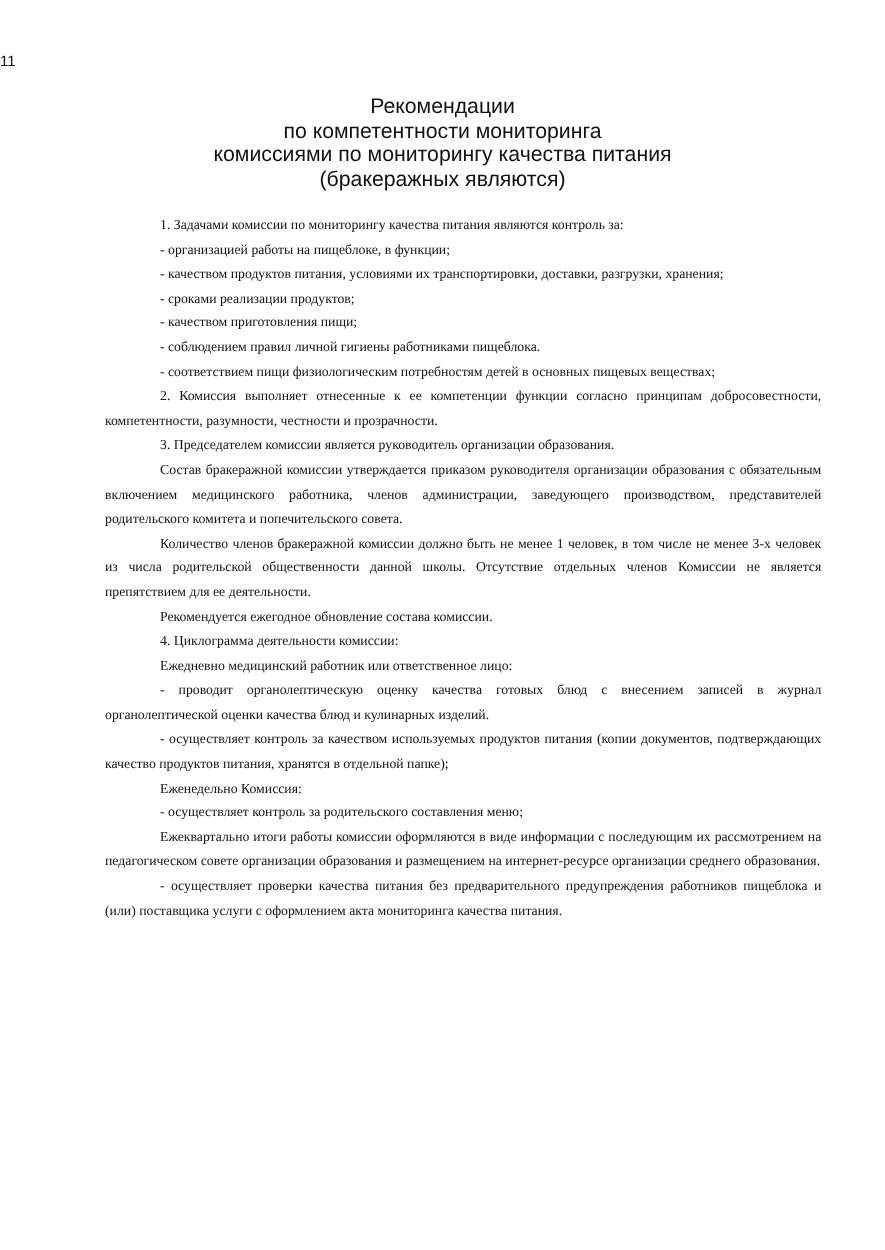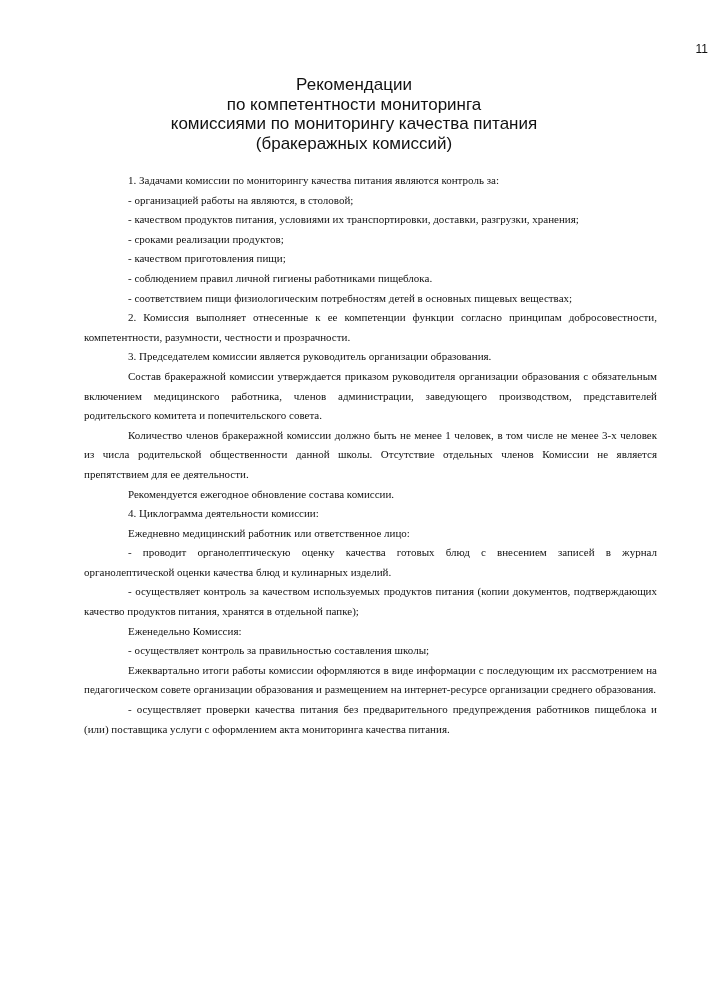--- a/index.html
+++ b/index.html
@@ -1,48 +1,48 @@
 <!DOCTYPE html>
 <html><head>
 <meta charset="utf-8">
 <style>
   html, body { margin:0; padding:0; background:#ffffff; }
   body { width:708px; height:1000px; position:relative; overflow:hidden; font-family:"Liberation Sans", sans-serif; color:#111; }
-  .page-num { position:absolute; top:42px; left:0; width:100%; text-align:right; font-size:12px; font-family:"Liberation Sans", sans-serif; }
+  .page-num { position:absolute; top:42px; left:0; width:100%; text-align:left; font-size:12px; font-family:"Liberation Sans", sans-serif; }
   .title { position:absolute; top:75px; left:0; width:100%; text-align:center; font-weight:normal; font-size:17px; line-height:19.6px; }
   .title div { white-space:nowrap; }
   .body { position:absolute; top:171px; left:84px; width:573px; font-size:11px; line-height:19.6px;font-family:Liberation Serif, serif; }
   .p { text-align:justify; text-indent:44px; margin:0; }
 </style>
 </head>
 <body>
 
 <div class="page-num">11</div>
 
 <div class="title">
   <div>Рекомендации</div>
   <div>по компетентности мониторинга</div>
   <div>комиссиями по мониторингу качества питания</div>
-  <div>(бракеражных комиссий)</div>
+  <div>(бракеражных являются)</div>
 </div>
 
 <div class="body">
   <p class="p">1. Задачами комиссии по мониторингу качества питания являются контроль за:</p>
-  <p class="p">- организацией работы на являются, в столовой;</p>
+  <p class="p">- организацией работы на пищеблоке, в функции;</p>
   <p class="p">- качеством продуктов питания, условиями их транспортировки, доставки, разгрузки, хранения;</p>
   <p class="p">- сроками реализации продуктов;</p>
   <p class="p">- качеством приготовления пищи;</p>
   <p class="p">- соблюдением правил личной гигиены работниками пищеблока.</p>
   <p class="p">- соответствием пищи физиологическим потребностям детей в основных пищевых веществах;</p>
   <p class="p">2. Комиссия выполняет отнесенные к ее компетенции функции согласно принципам добросовестности, компетентности, разумности, честности и прозрачности.</p>
   <p class="p">3. Председателем комиссии является руководитель организации образования.</p>
   <p class="p">Состав бракеражной комиссии утверждается приказом руководителя организации образования с обязательным включением медицинского работника, членов администрации, заведующего производством, представителей родительского комитета и попечительского совета.</p>
   <p class="p">Количество членов бракеражной комиссии должно быть не менее 1 человек, в том числе не менее 3-х человек из числа родительской общественности данной школы. Отсутствие отдельных членов Комиссии не является препятствием для ее деятельности.</p>
   <p class="p">Рекомендуется ежегодное обновление состава комиссии.</p>
   <p class="p">4. Циклограмма деятельности комиссии:</p>
   <p class="p">Ежедневно медицинский работник или ответственное лицо:</p>
   <p class="p">- проводит органолептическую оценку качества готовых блюд с внесением записей в журнал органолептической оценки качества блюд и кулинарных изделий.</p>
   <p class="p">-  осуществляет контроль за качеством используемых продуктов питания (копии документов, подтверждающих качество продуктов питания, хранятся в отдельной папке);</p>
   <p class="p">Еженедельно Комиссия:</p>
-  <p class="p">- осуществляет контроль за правильностью составления школы;</p>
+  <p class="p">- осуществляет контроль за родительского составления меню;</p>
   <p class="p">Ежеквартально итоги работы комиссии оформляются в виде информации с последующим их рассмотрением на педагогическом совете организации образования и размещением на интернет-ресурсе организации среднего образования.</p>
   <p class="p">- осуществляет проверки качества питания без предварительного предупреждения работников пищеблока и (или) поставщика услуги с оформлением акта мониторинга качества питания.</p>
 </div>
 
 </body></html>

